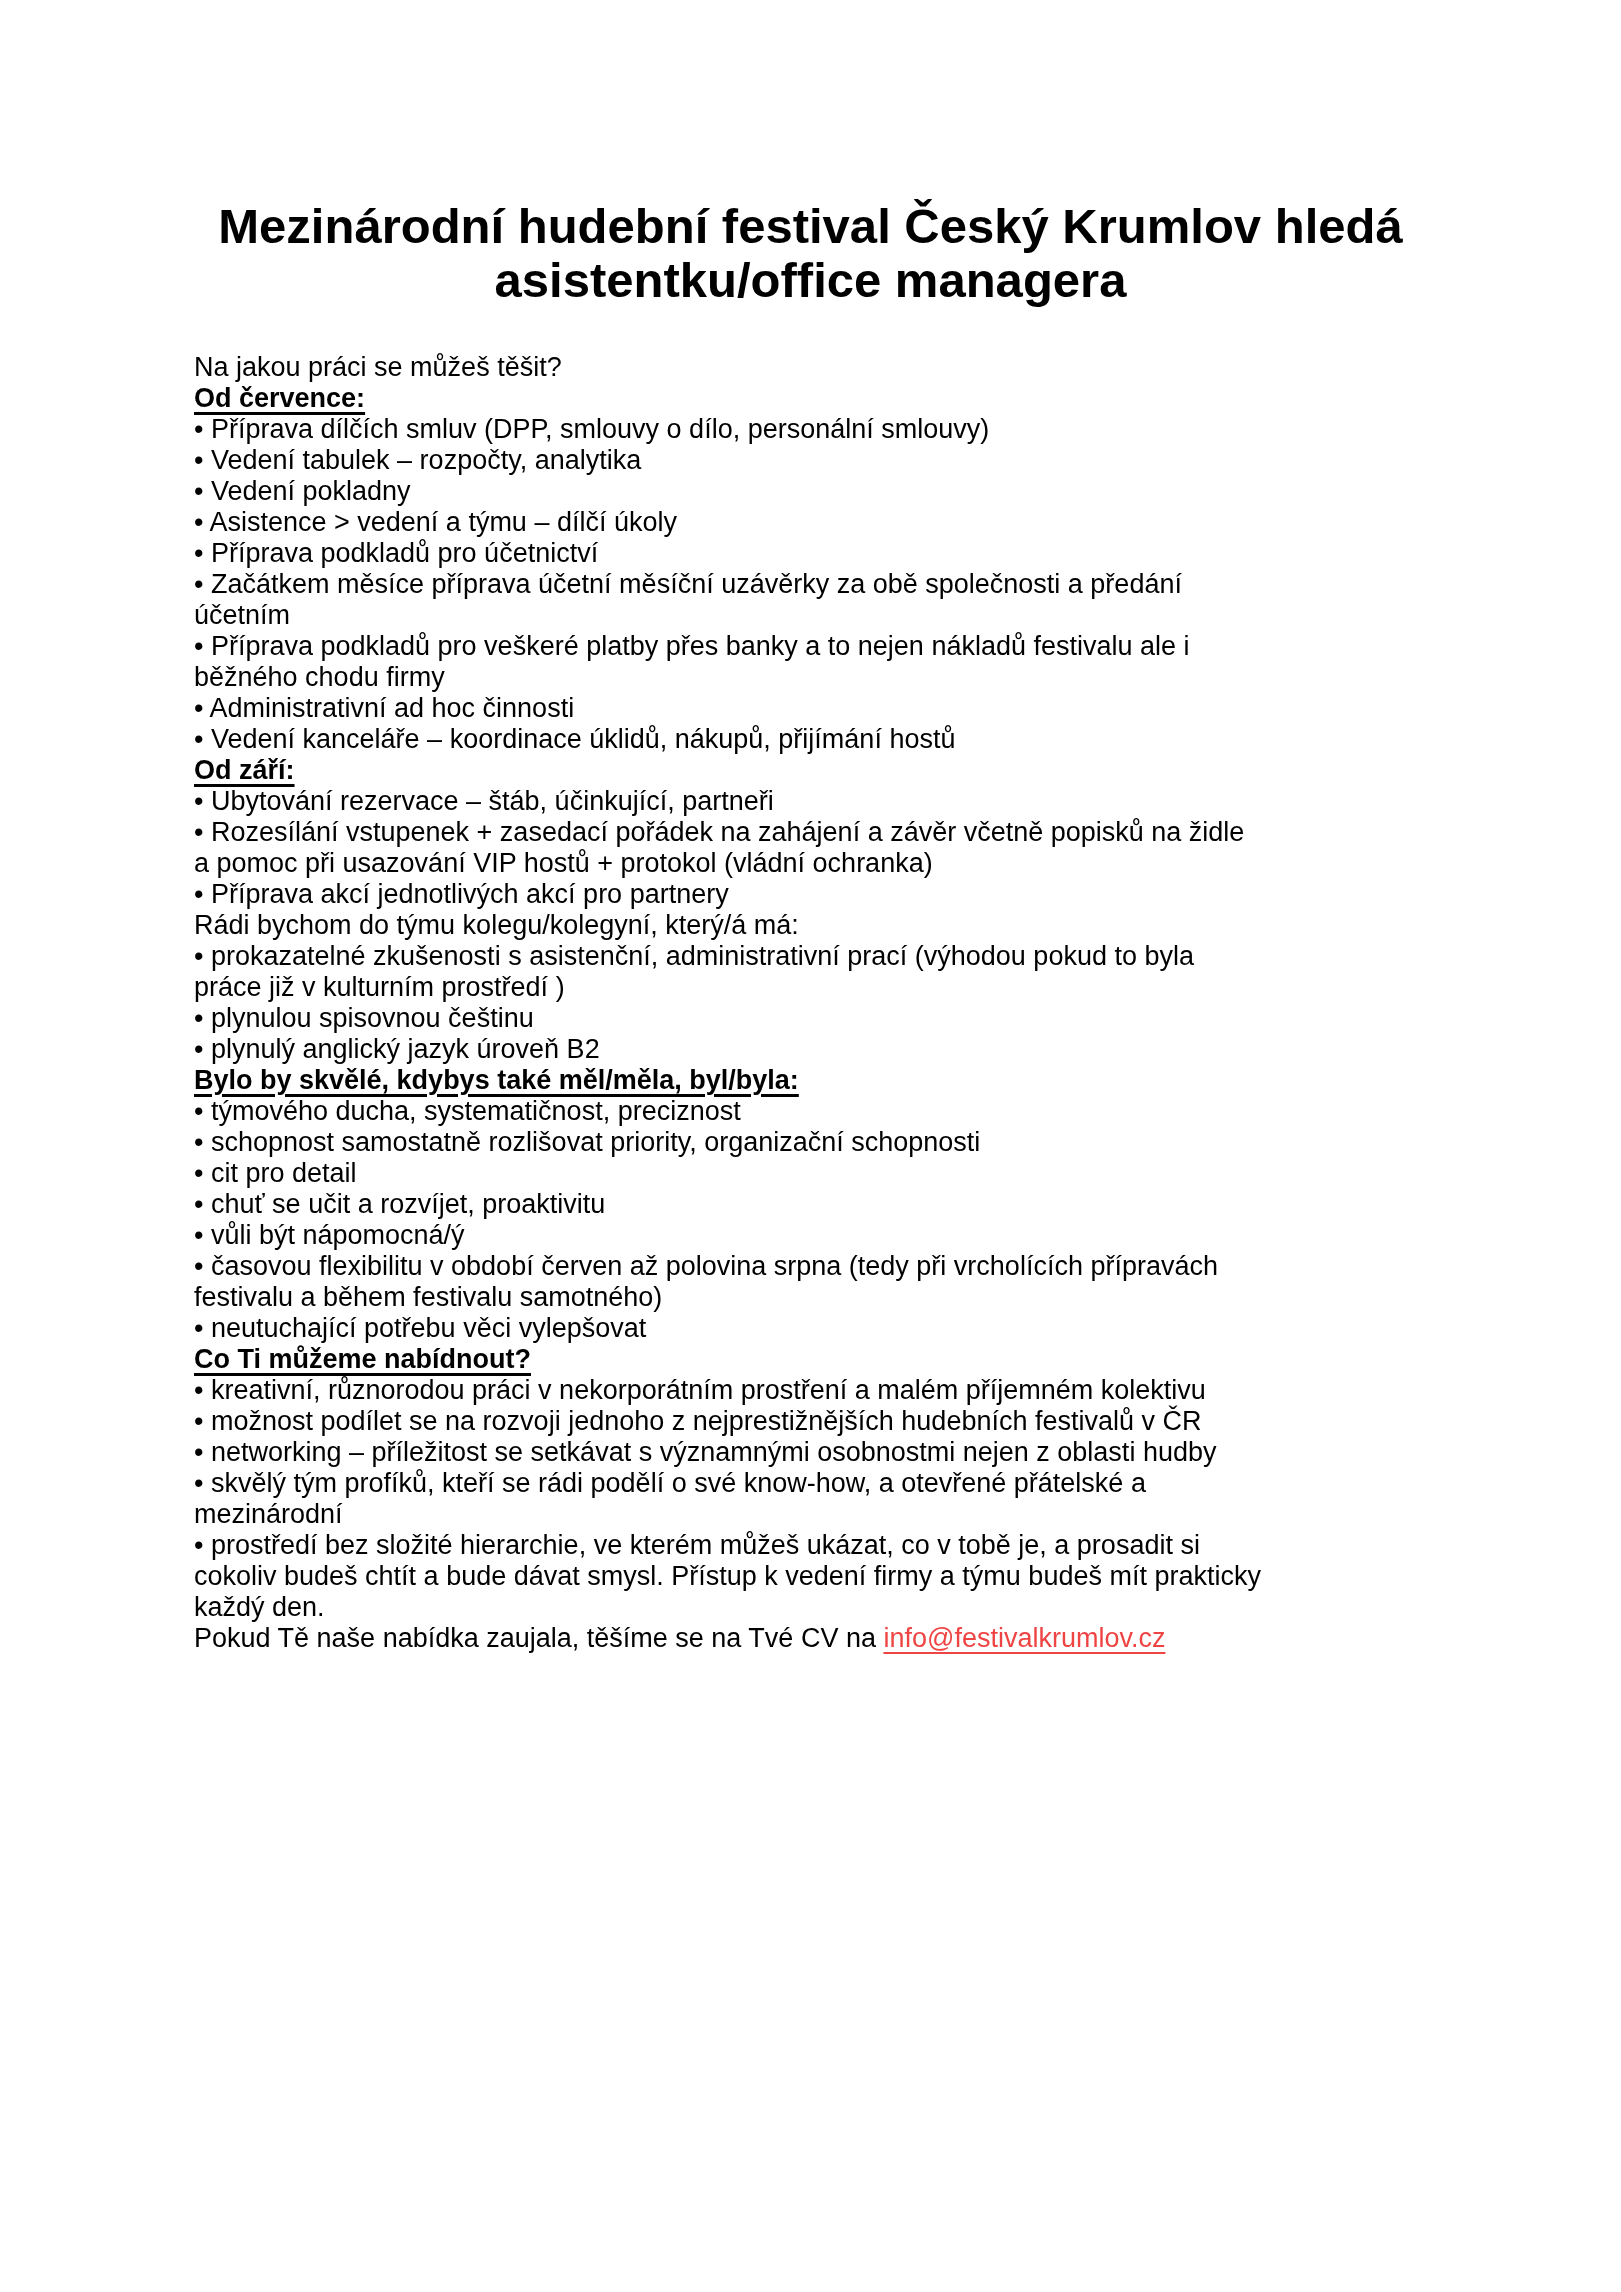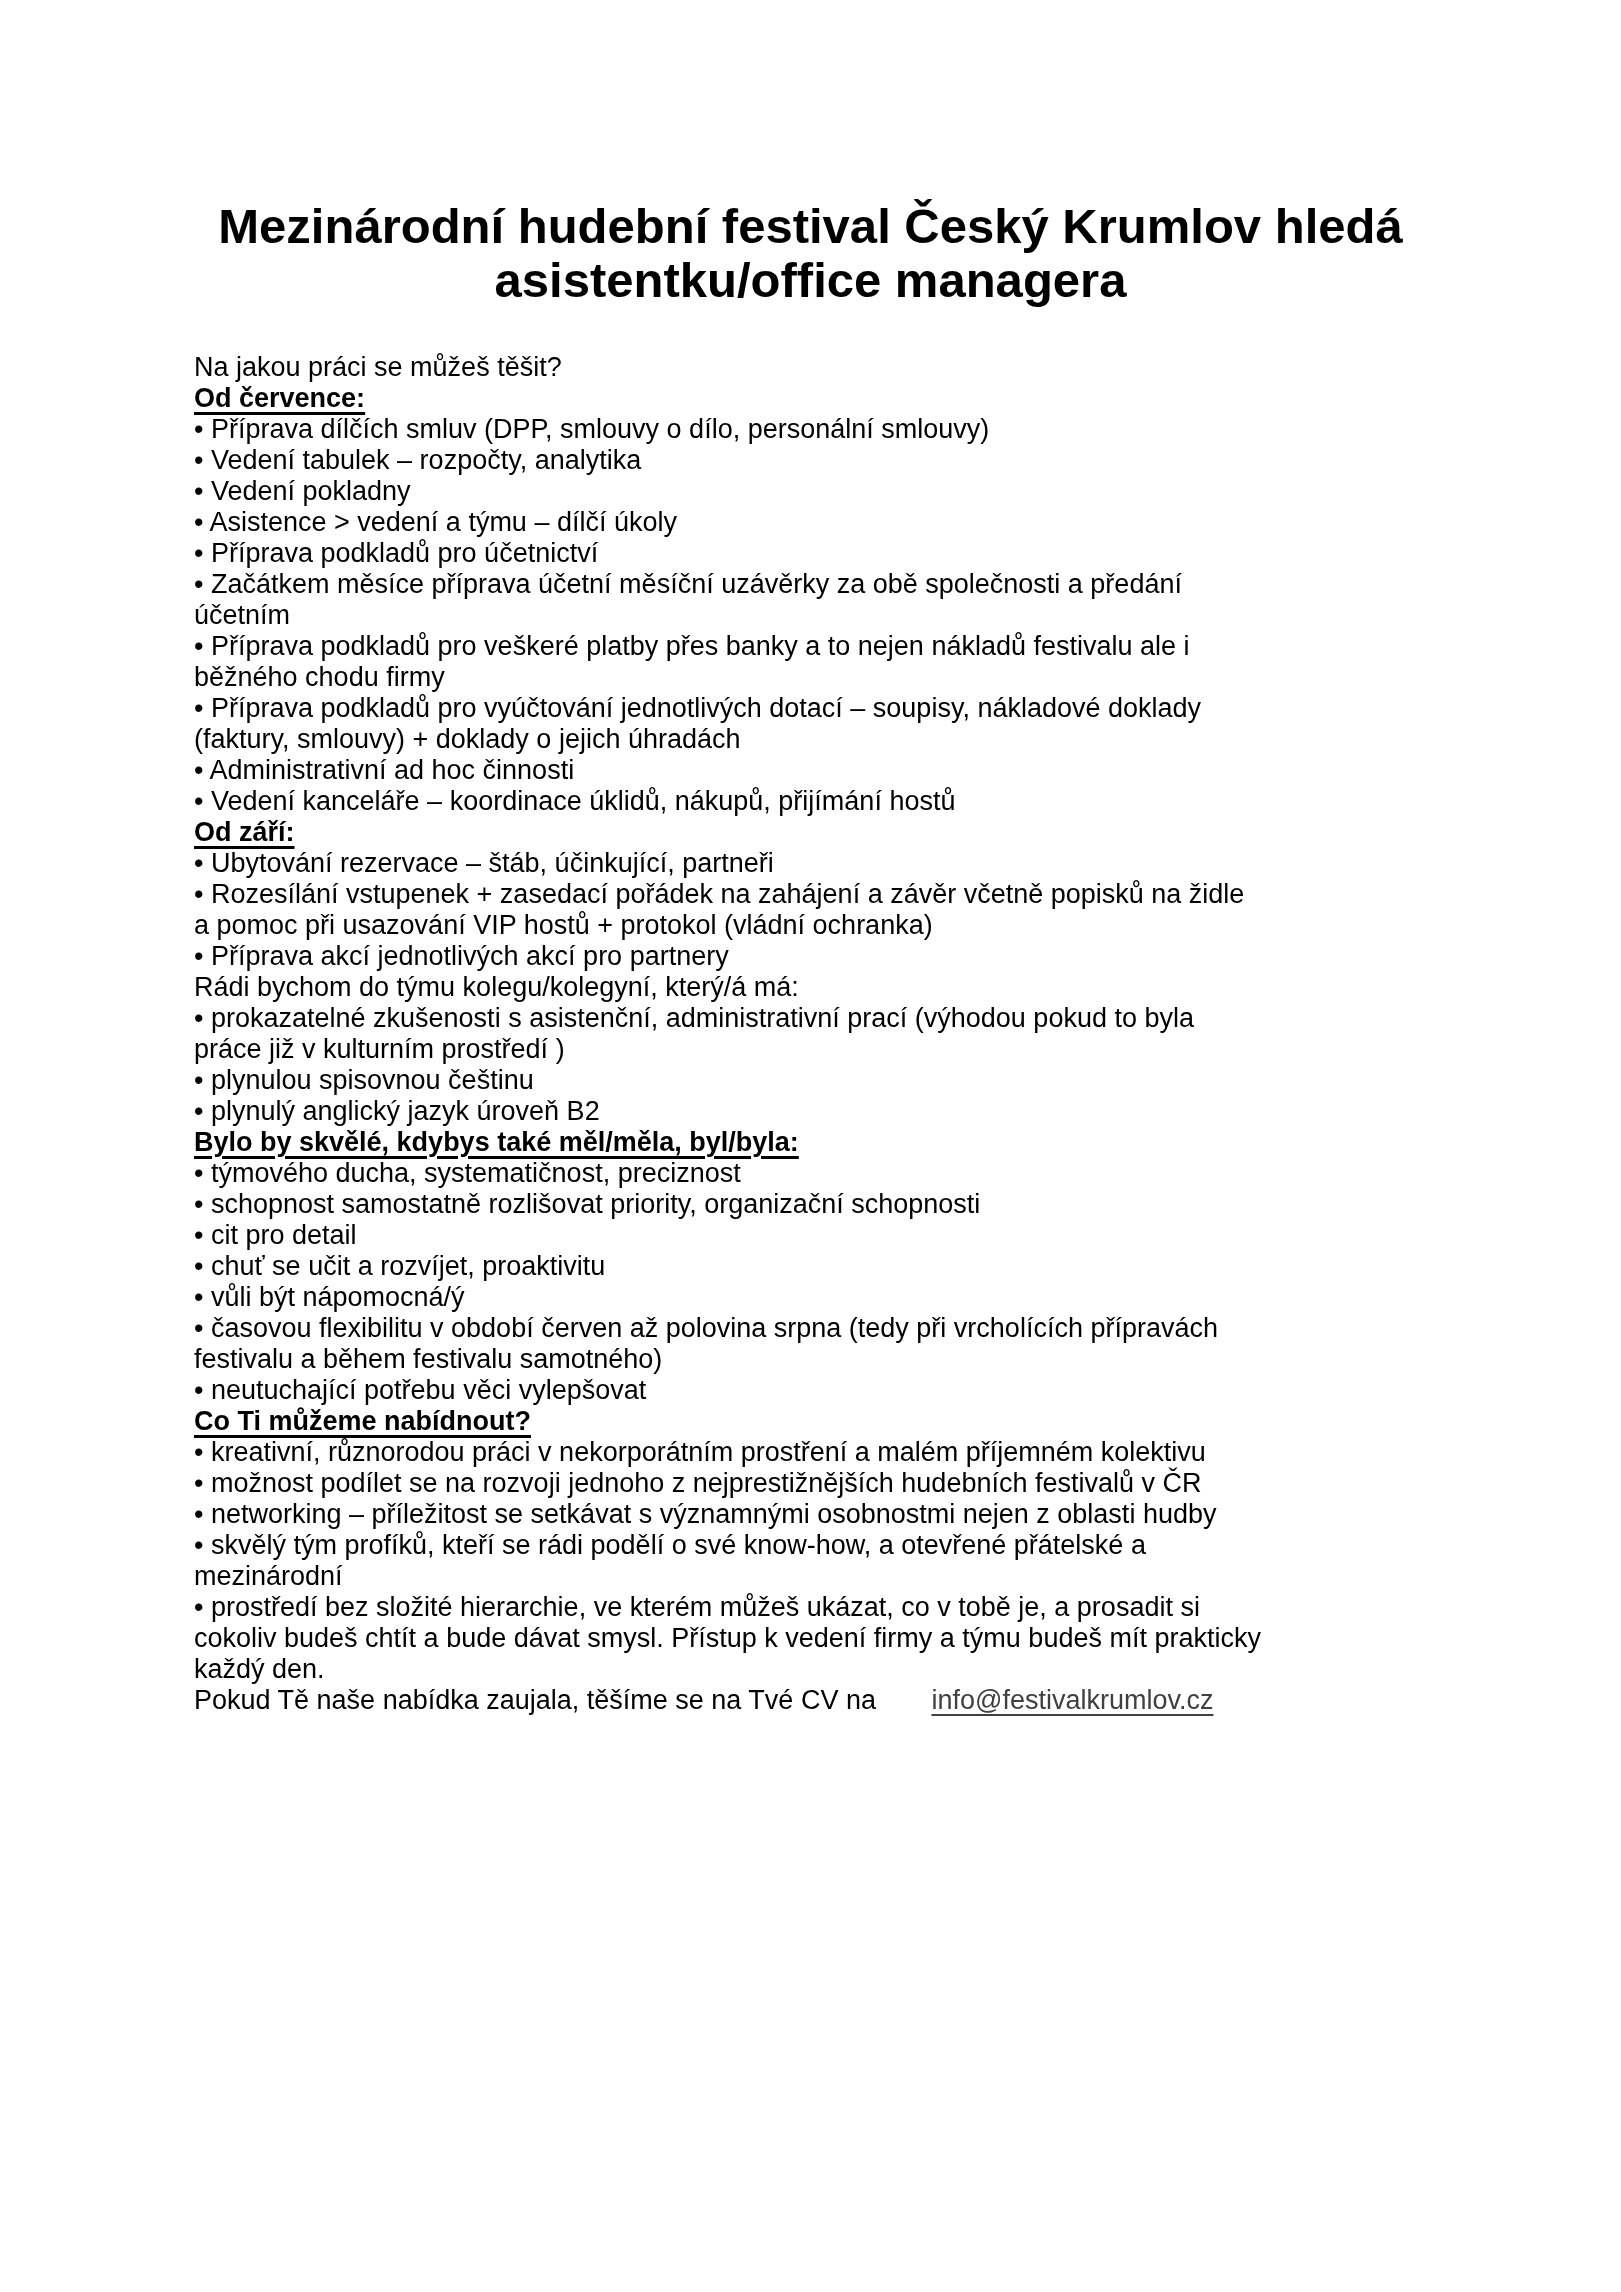--- a/index.html
+++ b/index.html
@@ -29,47 +29,45 @@
     top: 352px;
     width: 1068px;
     font-size: 27px;
     line-height: 31px;
     font-weight: 400;
   }
   .para { margin: 0; padding: 0; }
   .r-b { font-weight: 700; }
   .r-u { text-decoration: underline; text-decoration-thickness: 2.7px; text-underline-offset: 4.5px; }
   a.email-link {
-    color: #404040;
+    color: #ef4444;
     text-decoration: underline;
     text-decoration-thickness: 1.8px;
     text-underline-offset: 4.5px;
     cursor: pointer;
-    margin-left: 48px;
   }
 </style>
 </head>
 <body>
 
 <div class="page">
   <div class="doc-title">
     <div>Mezinárodní hudební festival Český Krumlov hledá</div>
     <div>asistentku/office managera</div>
   </div>
   <div class="doc-body" id="doc-body">
       <div class="para"><span class="">Na jakou práci se můžeš těšit?</span></div>
       <div class="para"><span class="r-b r-u">Od července:</span></div>
       <div class="para"><span class="">• Příprava dílčích smluv (DPP, smlouvy o dílo, personální smlouvy)</span></div>
       <div class="para"><span class="">• Vedení tabulek – rozpočty, analytika</span></div>
       <div class="para"><span class="">• Vedení pokladny</span></div>
       <div class="para"><span class="">• Asistence &gt; vedení a týmu – dílčí úkoly</span></div>
       <div class="para"><span class="">• Příprava podkladů pro účetnictví</span></div>
       <div class="para"><span class="">• Začátkem měsíce příprava účetní měsíční uzávěrky za obě společnosti a předání účetním</span></div>
       <div class="para"><span class="">• Příprava podkladů pro veškeré platby přes banky a to nejen nákladů festivalu ale i běžného chodu firmy</span></div>
-      <div class="para"><span class="">• Příprava podkladů pro vyúčtování jednotlivých dotací – soupisy, nákladové doklady (faktury, smlouvy) + doklady o jejich úhradách</span></div>
       <div class="para"><span class="">• Administrativní ad hoc činnosti</span></div>
       <div class="para"><span class="">• Vedení kanceláře – koordinace úklidů, nákupů, přijímání hostů</span></div>
       <div class="para"><span class="r-b r-u">Od září:</span></div>
       <div class="para"><span class="">• Ubytování rezervace – štáb, účinkující, partneři</span></div>
       <div class="para"><span class="">• Rozesílání vstupenek + zasedací pořádek na zahájení a závěr včetně popisků na židle a pomoc při usazování VIP hostů + protokol (vládní ochranka)</span></div>
       <div class="para"><span class="">• Příprava akcí jednotlivých akcí pro partnery</span></div>
       <div class="para"><span class="">Rádi bychom do týmu kolegu/kolegyní, který/á má:</span></div>
       <div class="para"><span class="">• prokazatelné zkušenosti s asistenční, administrativní prací (výhodou pokud to byla práce již v kulturním prostředí )</span></div>
       <div class="para"><span class="">• plynulou spisovnou češtinu</span></div>
       <div class="para"><span class="">• plynulý anglický jazyk úroveň B2</span></div>

